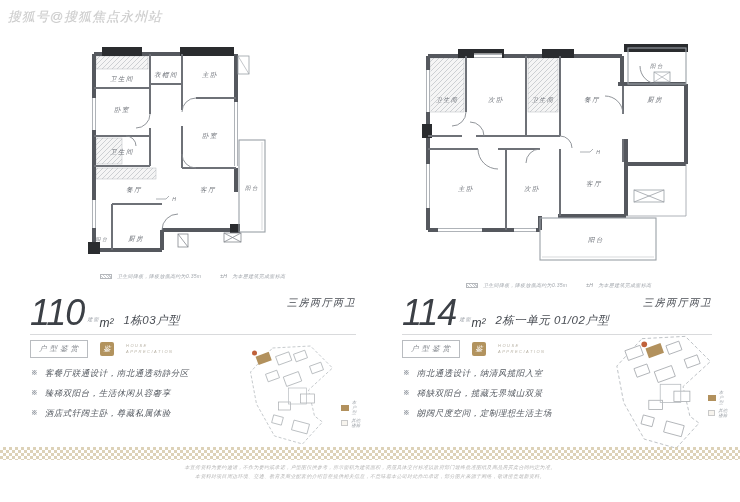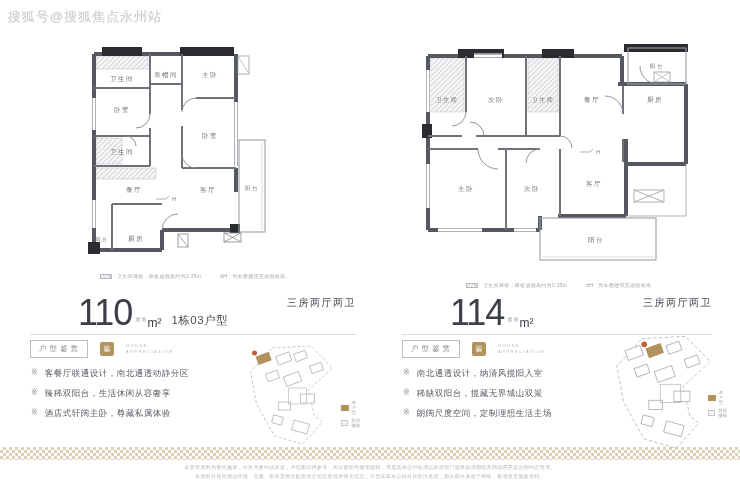--- a/index.html
+++ b/index.html
@@ -1,18 +1,18 @@
 <!DOCTYPE html>
 <html><head>
 <meta charset="utf-8">
 <style>
   * { margin:0; padding:0; box-sizing:border-box; }
   html,body { background:#fff; }
   body { font-family:"Liberation Sans","DejaVu Sans",sans-serif; }
-  .page { position:relative; width:740px; height:502px; background:#ffffff; overflow:hidden; }
+  .page { position:relative; width:740px; height:502px; background:#ffffff; overflow:hidden;font-style:italic; }
 
   .watermark { position:absolute; left:8px; top:8px; font-size:13px; letter-spacing:1px;
     color:#cdcdcd; text-shadow:0.5px 0.5px 0 #ffffff, -0.5px -0.5px 0 #e4e4e4; }
 
   .plan-svg { position:absolute; }
   .plan-left { left:86px; top:40px; }
   .plan-right { left:418px; top:44px; }
 
   .legend-row { position:absolute; display:flex; align-items:center; gap:5px;
     font-size:5px; color:#a2a7ad; letter-spacing:0.3px; }
@@ -20,21 +20,21 @@
   .legend-right { left:466px; top:282px; }
   .legend-swatch { display:inline-block; width:12px; height:5px; border:1px solid #b5b8bc;
     background:repeating-linear-gradient(45deg,#fff,#fff 1px,#c9ccd0 1px,#c9ccd0 2px); }
   .legend-sep { margin-left:14px; }
   .legend-symbol { font-size:5px; color:#8f949a; }
 
   .title-block { position:absolute; border-bottom:1px solid #d9dadc; padding-bottom:5px;
     display:flex; align-items:flex-end; }
   .title-left { left:30px; top:296px; width:326px; }
   .title-right { left:402px; top:296px; width:310px; }
-  .area-num { font-size:36px; line-height:0.85; color:#3c4046; letter-spacing:-1px;margin-left:48px; }
+  .area-num { font-size:36px; line-height:0.85; color:#3c4046; letter-spacing:-1px; }
   .unit-stack { display:inline-flex; flex-direction:row; align-items:flex-start;
     margin-left:3px; line-height:1; }
   .unit-prefix { font-size:5px; color:#9ca1a8; letter-spacing:1px; }
   .unit { font-size:12px; color:#3c4046; }
   .subtitle { font-size:11.5px; color:#4a4e55; margin-left:10px; margin-bottom:1px; letter-spacing:0.5px; }
   .layout-type { margin-left:auto; font-size:10px; color:#4a4e55; letter-spacing:1.5px; margin-bottom:19px; }
 
   .badge-row { position:absolute; display:flex; align-items:center; gap:12px; }
   .badge-left { left:30px; top:340px; }
   .badge-right { left:402px; top:340px; }
@@ -294,20 +294,21 @@
     </span>
     <span class="subtitle">1栋03户型</span>
     <span class="layout-type">三房两厅两卫</span>
   </div>
   <div class="title-block title-right">
     <span class="area-num">114</span>
     <span class="unit-stack">
       <span class="unit-prefix">建面</span>
       <span class="unit">m²</span>
     </span>
+    <span class="subtitle">2栋一单元 01/02户型</span>
     <span class="layout-type">三房两厅两卫</span>
   </div>
 
   <div class="badge-row badge-left">
     <div class="badge-box">户型鉴赏</div>
     <div class="badge-seal">鉴</div>
     <div class="badge-en">
       <div>HOUSE</div>
       <div>APPRECIATION</div>
     </div>

